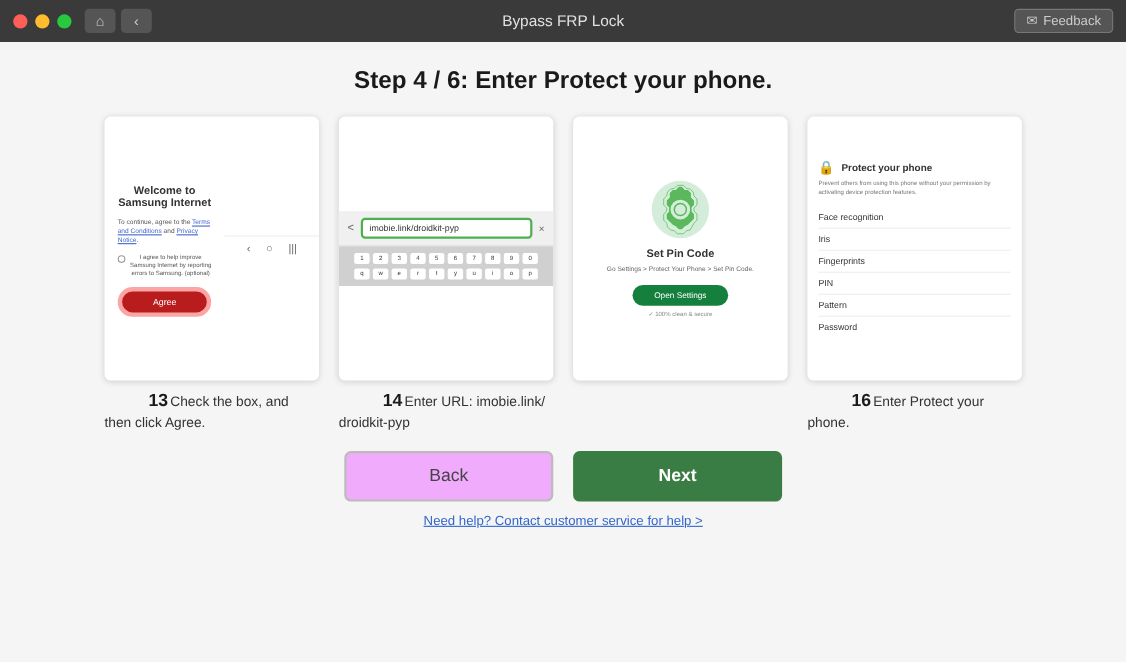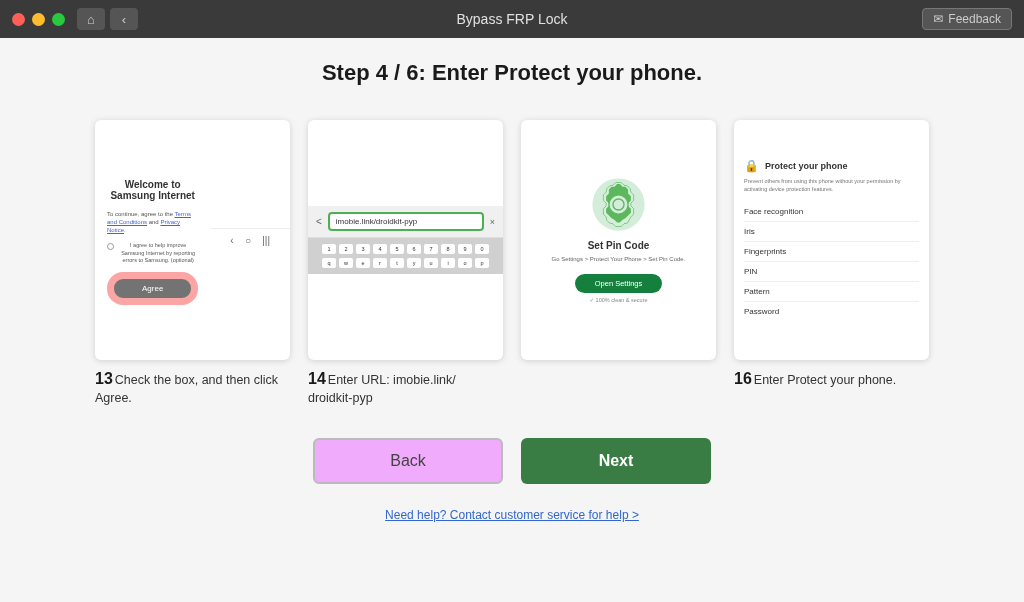--- a/index.html
+++ b/index.html
@@ -75,21 +75,20 @@
       gap: 5px;
     }
     
     .main-content {
       background: #f5f5f5;
       flex: 1;
       display: flex;
       flex-direction: column;
       align-items: center;
       padding: 22px 30px 16px;
-      gap: 14px;
     }
     .step-title {
       font-size: 22px;
       font-weight: 700;
       color: #1a1a1a;
       margin-bottom: 20px;
       text-align: center;
     }
     
     .steps-row {
@@ -152,23 +151,23 @@
       border-radius: 50%;
       flex-shrink: 0;
       margin-top: 1px;
     }
     .samsung-checkbox-text {
       font-size: 5.5px;
       color: #555;
       line-height: 1.3;
     }
     .agree-btn {
-      background: #737373;
+      background: #b91c1c;
       color: white;
-      border: 7px solid #fca5a5;
+      border: 4px solid #fca5a5;
       border-radius: 16px;
       font-size: 8px;
       padding: 5px 28px;
       cursor: pointer;
       margin-bottom: 10px;
     }
     .samsung-nav {
       display: flex;
       justify-content: space-between;
       width: 100%;
@@ -313,20 +312,21 @@
     .step-label {
       font-size: 12.5px;
       color: #333;
       line-height: 1.4;
     }
     .step-num {
       font-size: 16px;
       font-weight: 700;
       color: #1a1a1a;
       margin-right: 2px;
+      margin-left: 40px;
     }
     
     .buttons-row {
       display: flex;
       gap: 18px;
       margin-bottom: 10px;
     }
     .btn-back {
       background: #f0abfc;
       border: 2px solid #bbb;

